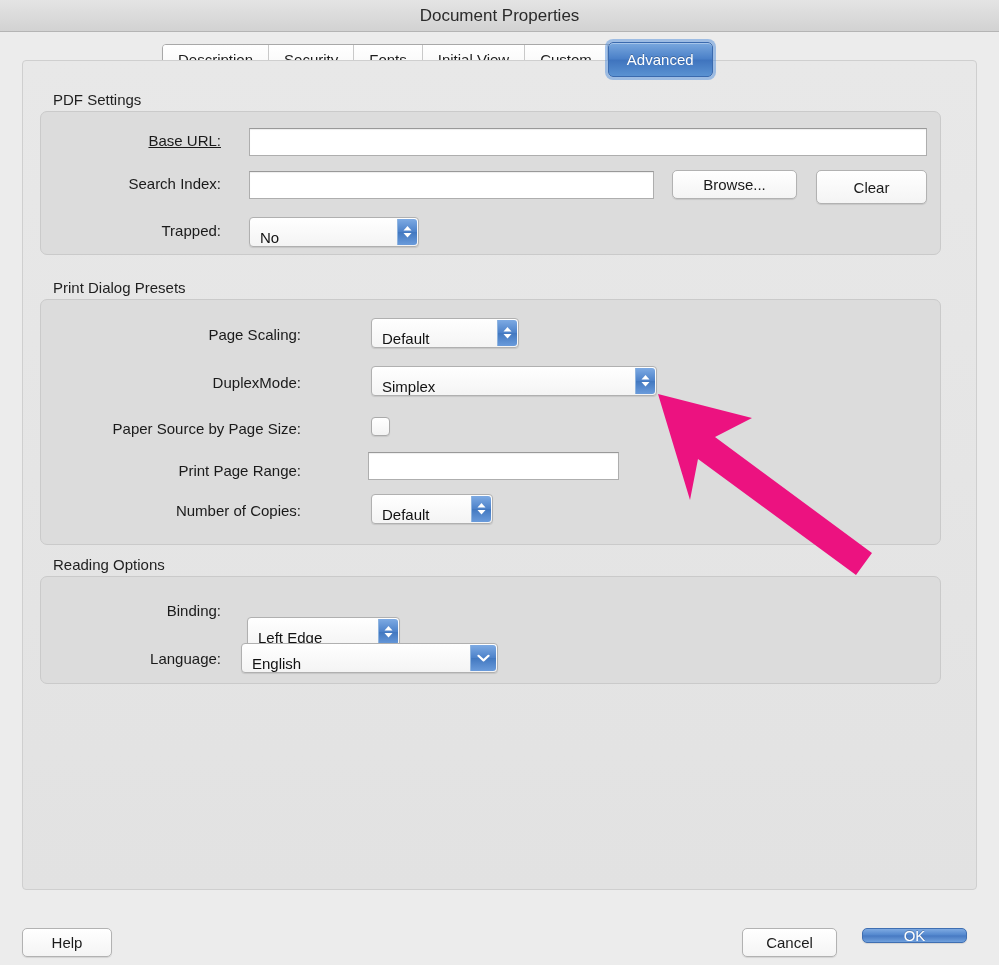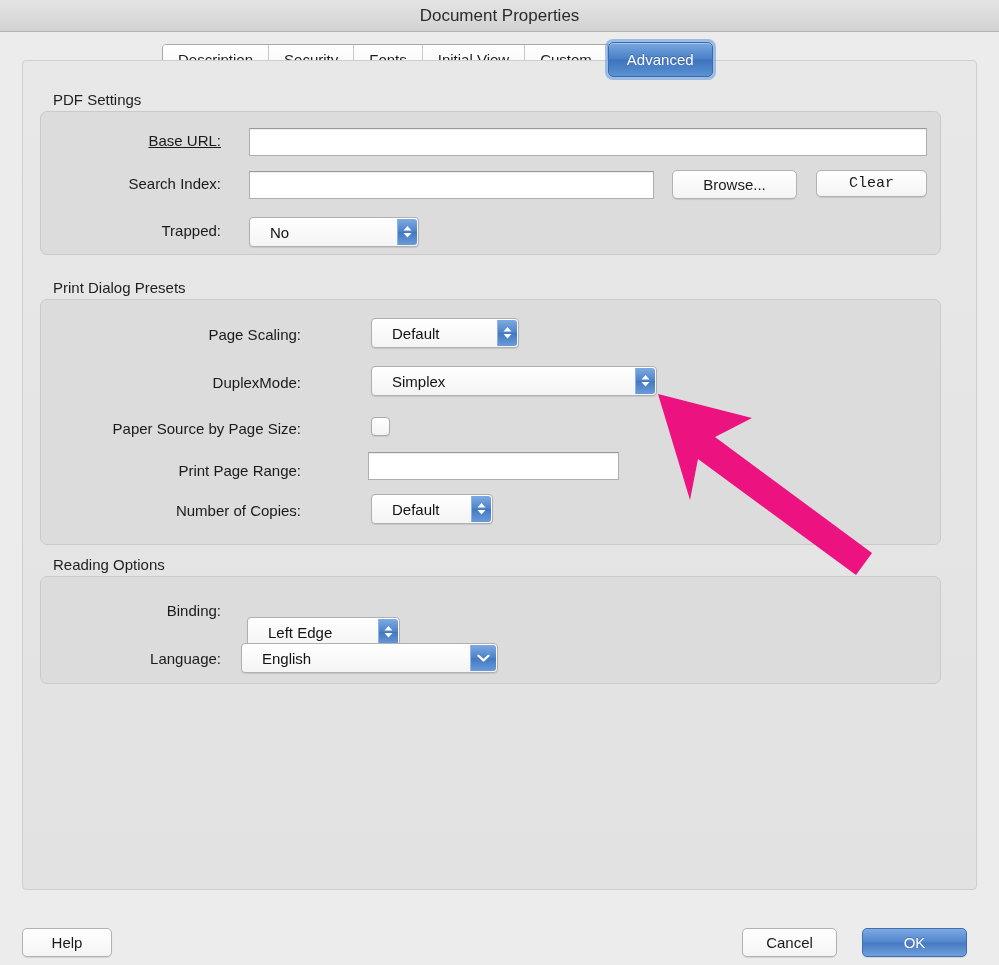--- a/index.html
+++ b/index.html
@@ -105,23 +105,22 @@
     box-shadow: inset 0 1px 1px rgba(0,0,0,0.07);
   }
 
   
   .popup {
     position: absolute;
     background: linear-gradient(to bottom, #ffffff 0%, #f4f4f4 100%);
     border: 1px solid #b0b0b0;
     border-radius: 4px;
     box-shadow: 0 1px 1px rgba(0,0,0,0.10);
-    display: flex; align-items: center;
+    display: flex; align-items: flex-end;
     cursor: default;
-    padding-left: 10px;
   }
   .popup .pv {
     font-size: 15px; color: #121212;
     padding-left: 10px;
     white-space: nowrap;
     flex: 1;
     overflow: hidden;
   }
   .popup .arrows {
     position: absolute; top: 1px; right: 1px; bottom: 1px;
@@ -200,21 +199,21 @@
 
     <div class="group-title" style="left:30px; top:30px;">PDF Settings</div>
     <div class="groupbox" style="left:17px; top:50px; width:901px; height:144px;"></div>
 
     <div class="field-label" style="left:28px; top:71px; width:170px;text-decoration:underline;">Base URL:</div>
     <input class="textfield" type="text" style="left: 226px; top: 67px; width: 678px; height: 28px; padding: 0px 6px; font-size: 15px;" placeholder="">
 
     <div class="field-label" style="left:28px; top:114px; width:170px;">Search Index:</div>
     <input class="textfield" type="text" style="left: 226px; top: 110px; width: 405px; height: 28px; padding: 0px 6px; font-size: 15px;" placeholder="">
     <div class="pushbutton" style="left:649px; top:109px; width:125px; height:29px;">Browse...</div>
-    <div class="pushbutton" style="left:793px; top:109px; width:111px; height:27px;font-family:Liberation Mono, monospace;">Clear</div>
+    <div class="pushbutton" style="left:793px; top:109px; width:111px; height:34px;">Clear</div>
 
     <div class="field-label" style="left:28px; top:161px; width:170px;">Trapped:</div>
     <div class="popup" style="left:226px; top:156px; width:170px; height:30px;">
       <span class="pv">No</span>
       <span class="arrows">
         <span class="chev">
             <svg width="9" height="5" viewBox="0 0 9 5">
               <path d="M4.5 0 L8.5 4.6 L0.5 4.6 Z" fill="#ffffff"></path>
             </svg>
           </span>
@@ -313,21 +312,21 @@
         <svg width="13" height="8" viewBox="0 0 13 8">
             <path d="M1.5 1.8 L6.5 6.4 L11.5 1.8" stroke="#ffffff" stroke-width="2.2" fill="none" stroke-linecap="round" stroke-linejoin="round"></path>
           </svg>
       </span>
     </div>
 
   </div>
 
   <div class="pushbutton" style="left:22px; top:928px; width:90px; height:29px;">Help</div>
   <div class="pushbutton" style="left:742px; top:928px; width:95px; height:29px;">Cancel</div>
-  <div class="pushbutton default" style="left:862px; top:928px; width:105px; height:29px;">OK</div>
+  <div class="pushbutton default" style="left:862px; top:928px; width:105px; height:15px;">OK</div>
 
   <svg id="annotation" viewBox="0 0 999 965">
     <g id="arrow-shape">
       <path d="M 658 394
                L 752 418
                L 715 437
                L 872 553
                L 856 575
                L 698 459
                L 690 500

